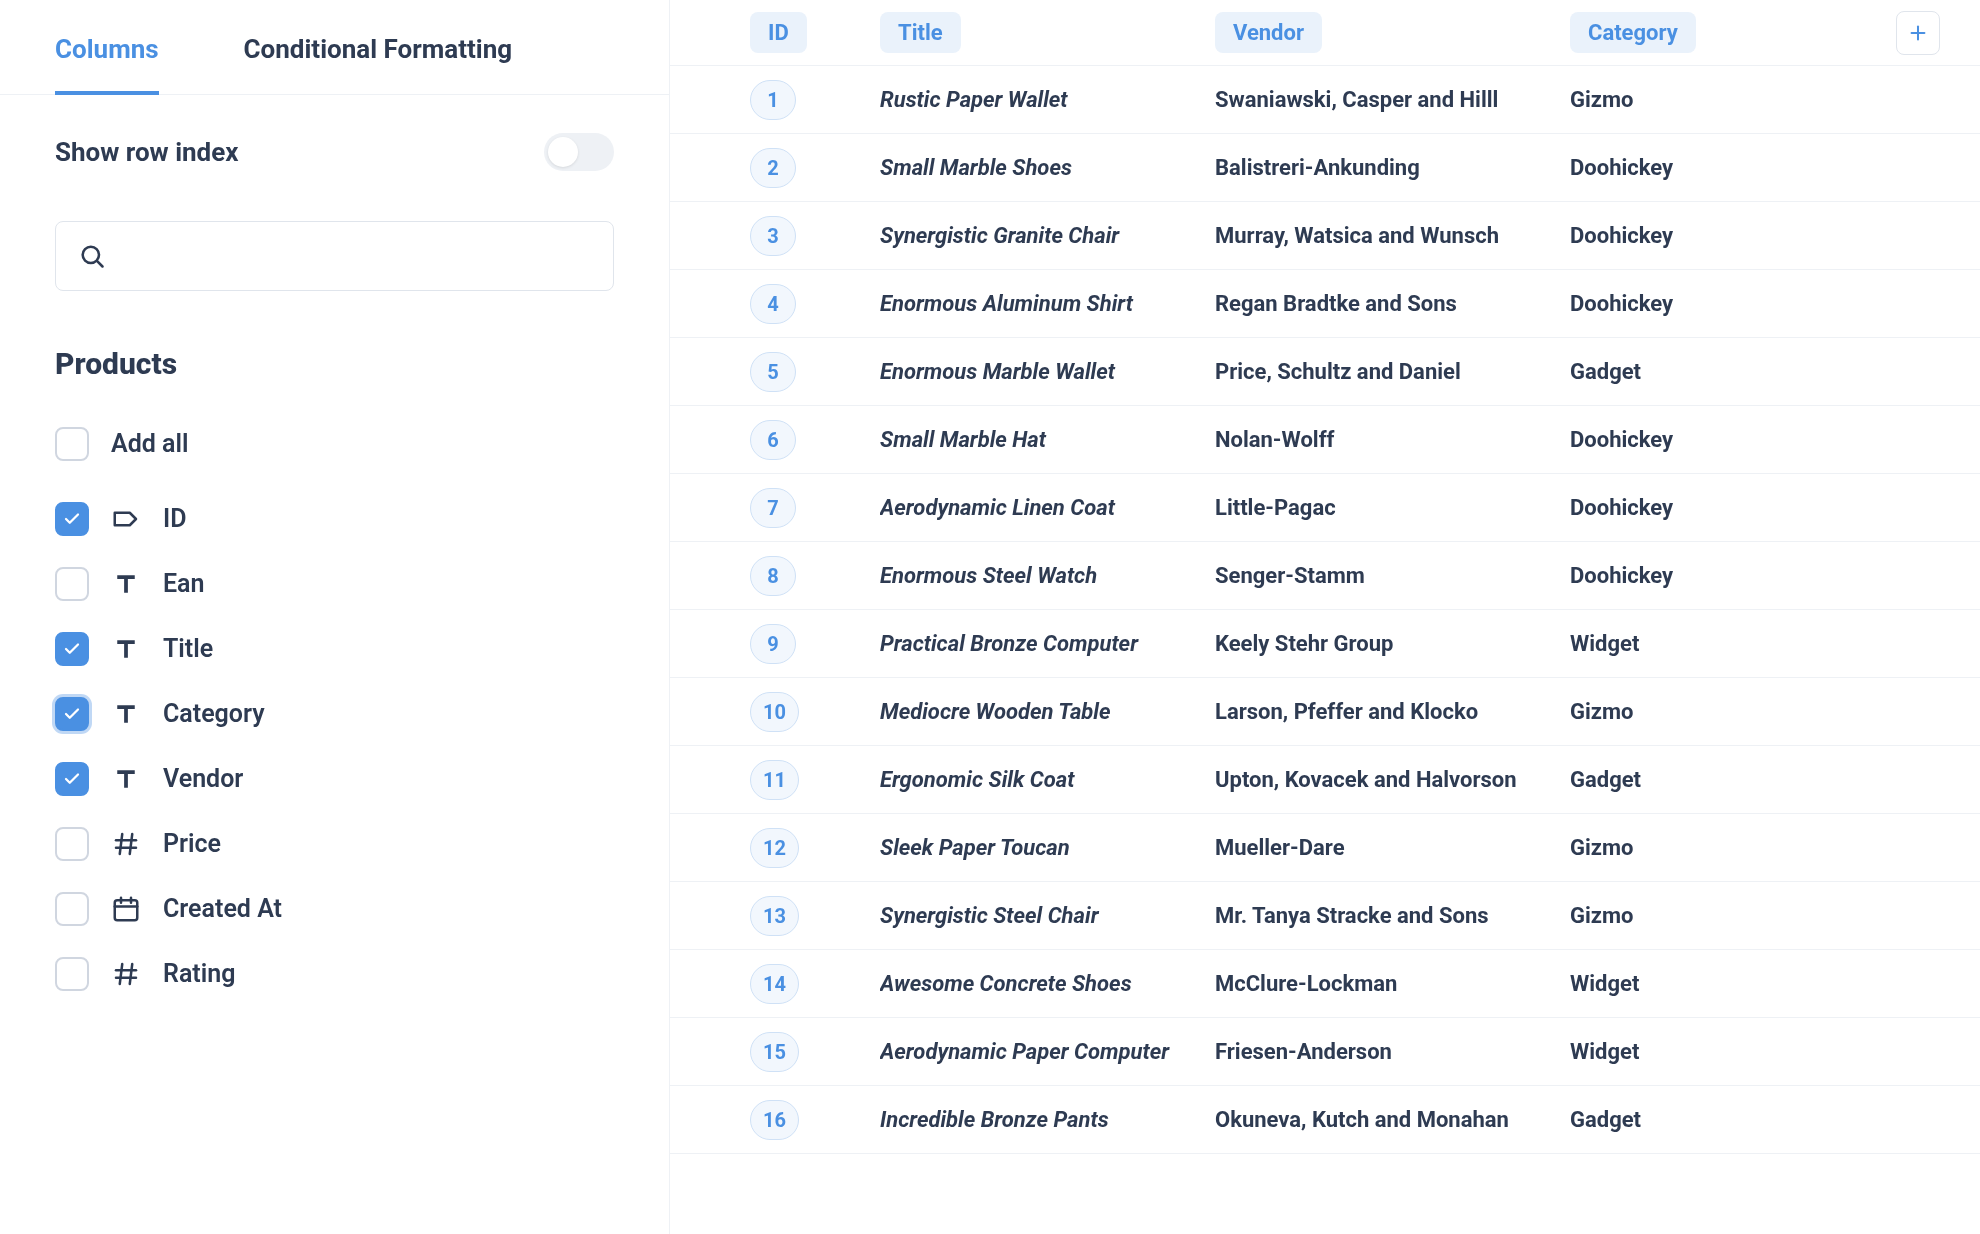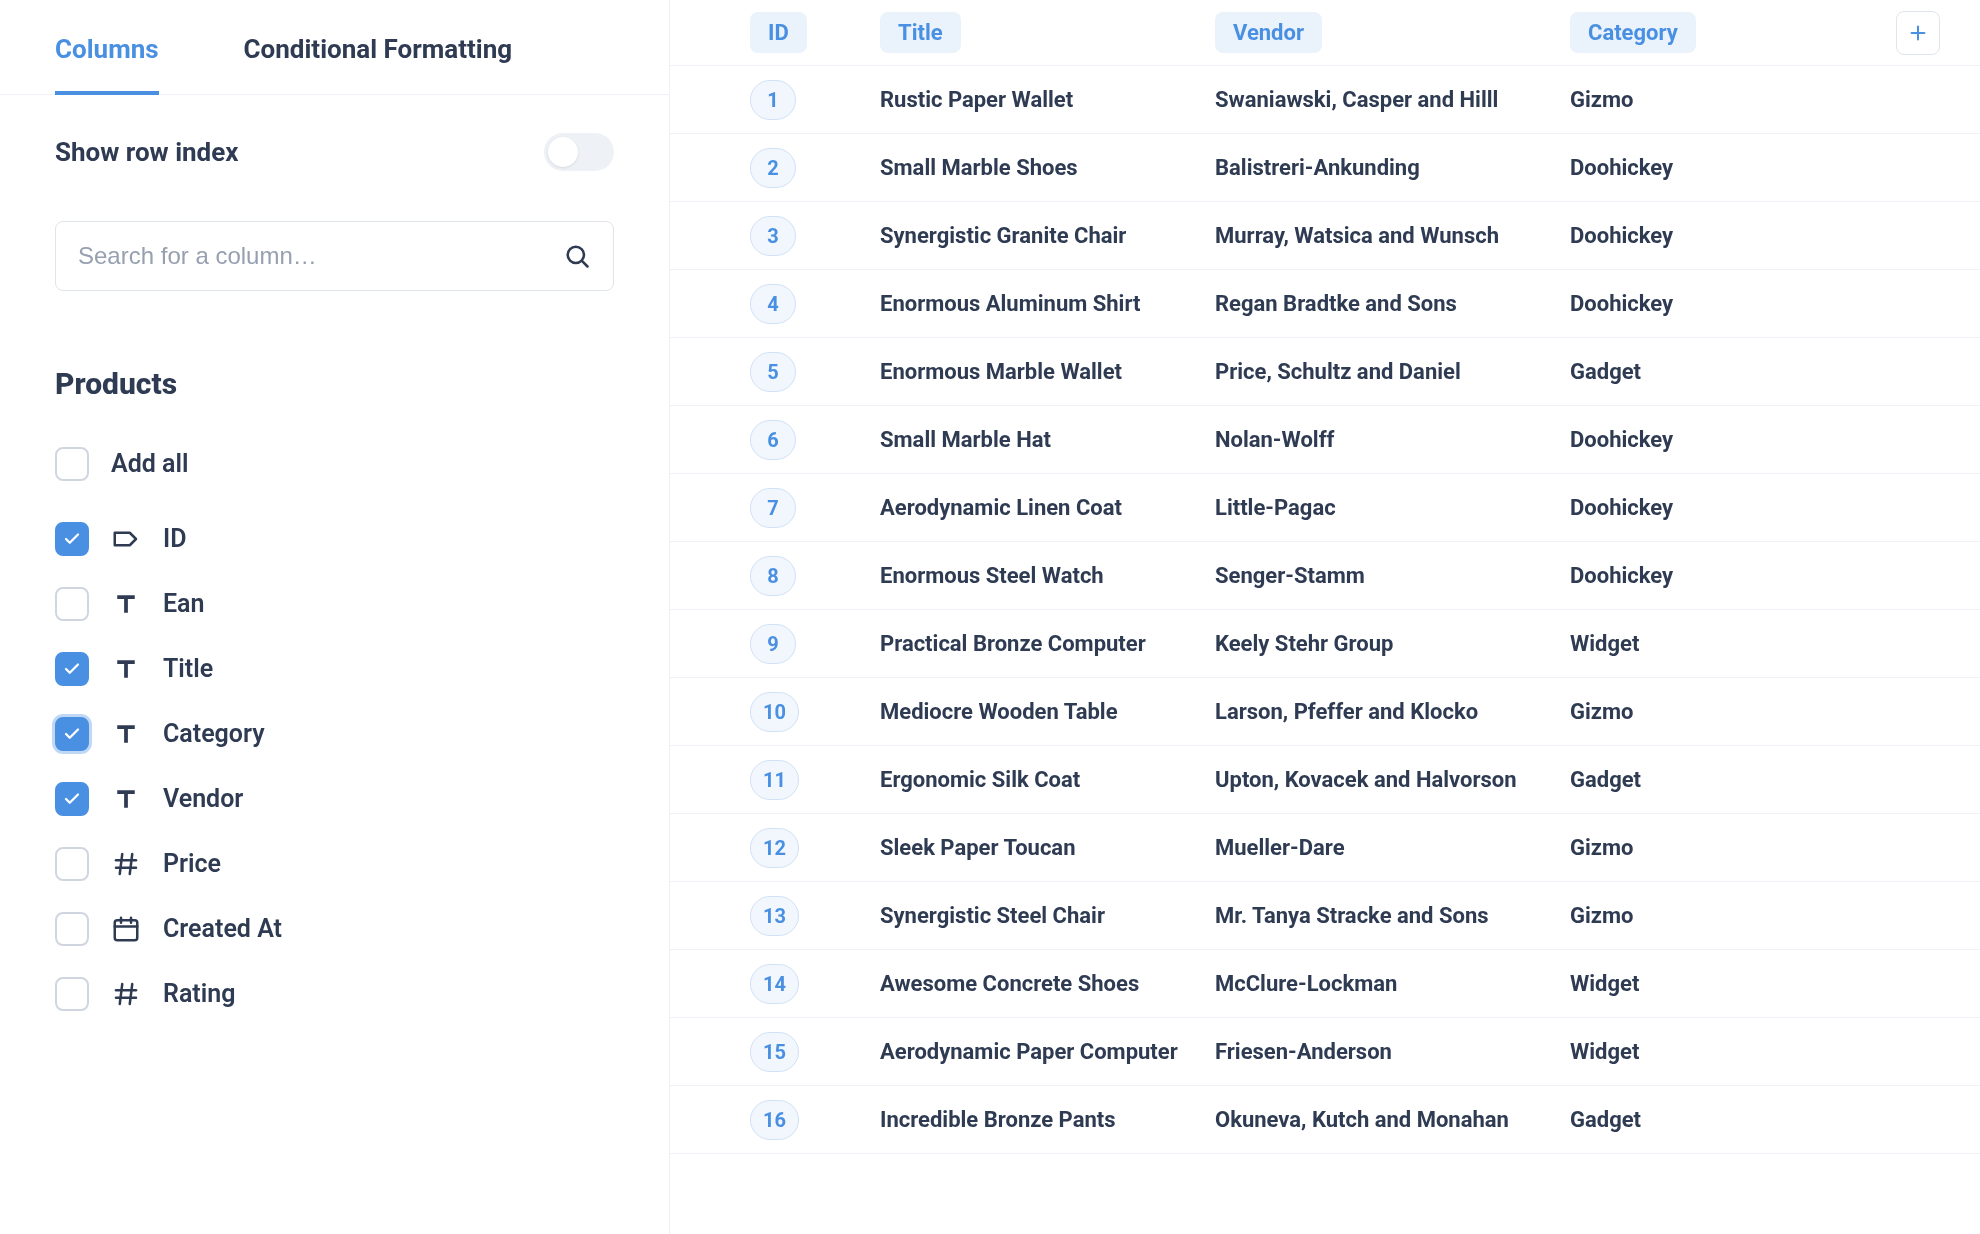--- a/index.html
+++ b/index.html
@@ -113,21 +113,20 @@
   }
   .search-icon {
     width: 28px; height: 28px;
     color: #2e3b52;
   }
   .group-title {
     font-size: 30px;
     font-weight: 800;
     color: #2e3b52;
     margin-bottom: 30px;
-    margin-top: 20px;
   }
   .col-list {
     display: flex;
     flex-direction: column;
     gap: 10px;
   }
   .col-item {
     display: flex;
     align-items: center;
     height: 65px;
@@ -225,21 +224,21 @@
   .td { 
     font-size: 22px;
     font-weight: 700;
     color: #2e3b52;
     white-space: nowrap;
     overflow: hidden;
     text-overflow: ellipsis;
     padding-right: 18px;
   }
   .td.id    { width: 130px; display:flex; }
-  .td.title { width: 335px; }
+  .td.title { width: 335px; font-style: italic; }
   .td.vendor{ width: 355px; }
   .td.cat   { width: 190px; }
   .id-pill {
     min-width: 46px;
     height: 40px;
     border: 1px solid #cfe1f6;
     background: #f2f7fd;
     color: #4a90e2;
     font-weight: 700;
     font-size: 20px;
@@ -262,21 +261,20 @@
     </div>
 
     <div class="panel-body">
       <div class="show-row-index">
         <span class="lbl">Show row index</span>
         <div class="toggle"></div>
       </div>
 
 
       <div class="search">
-        <input type="text" placeholder="Search for a column…" style="">
         <svg class="search-icon" viewBox="0 0 24 24" fill="none" stroke="currentColor" stroke-width="2.2" stroke-linecap="round" stroke-linejoin="round">
             <circle cx="11" cy="11" r="7"></circle>
             <line x1="21" y1="21" x2="16.65" y2="16.65"></line>
           </svg>
       </div>
 
       <div class="group-title">Products</div>
 
       <div class="col-list">
 

